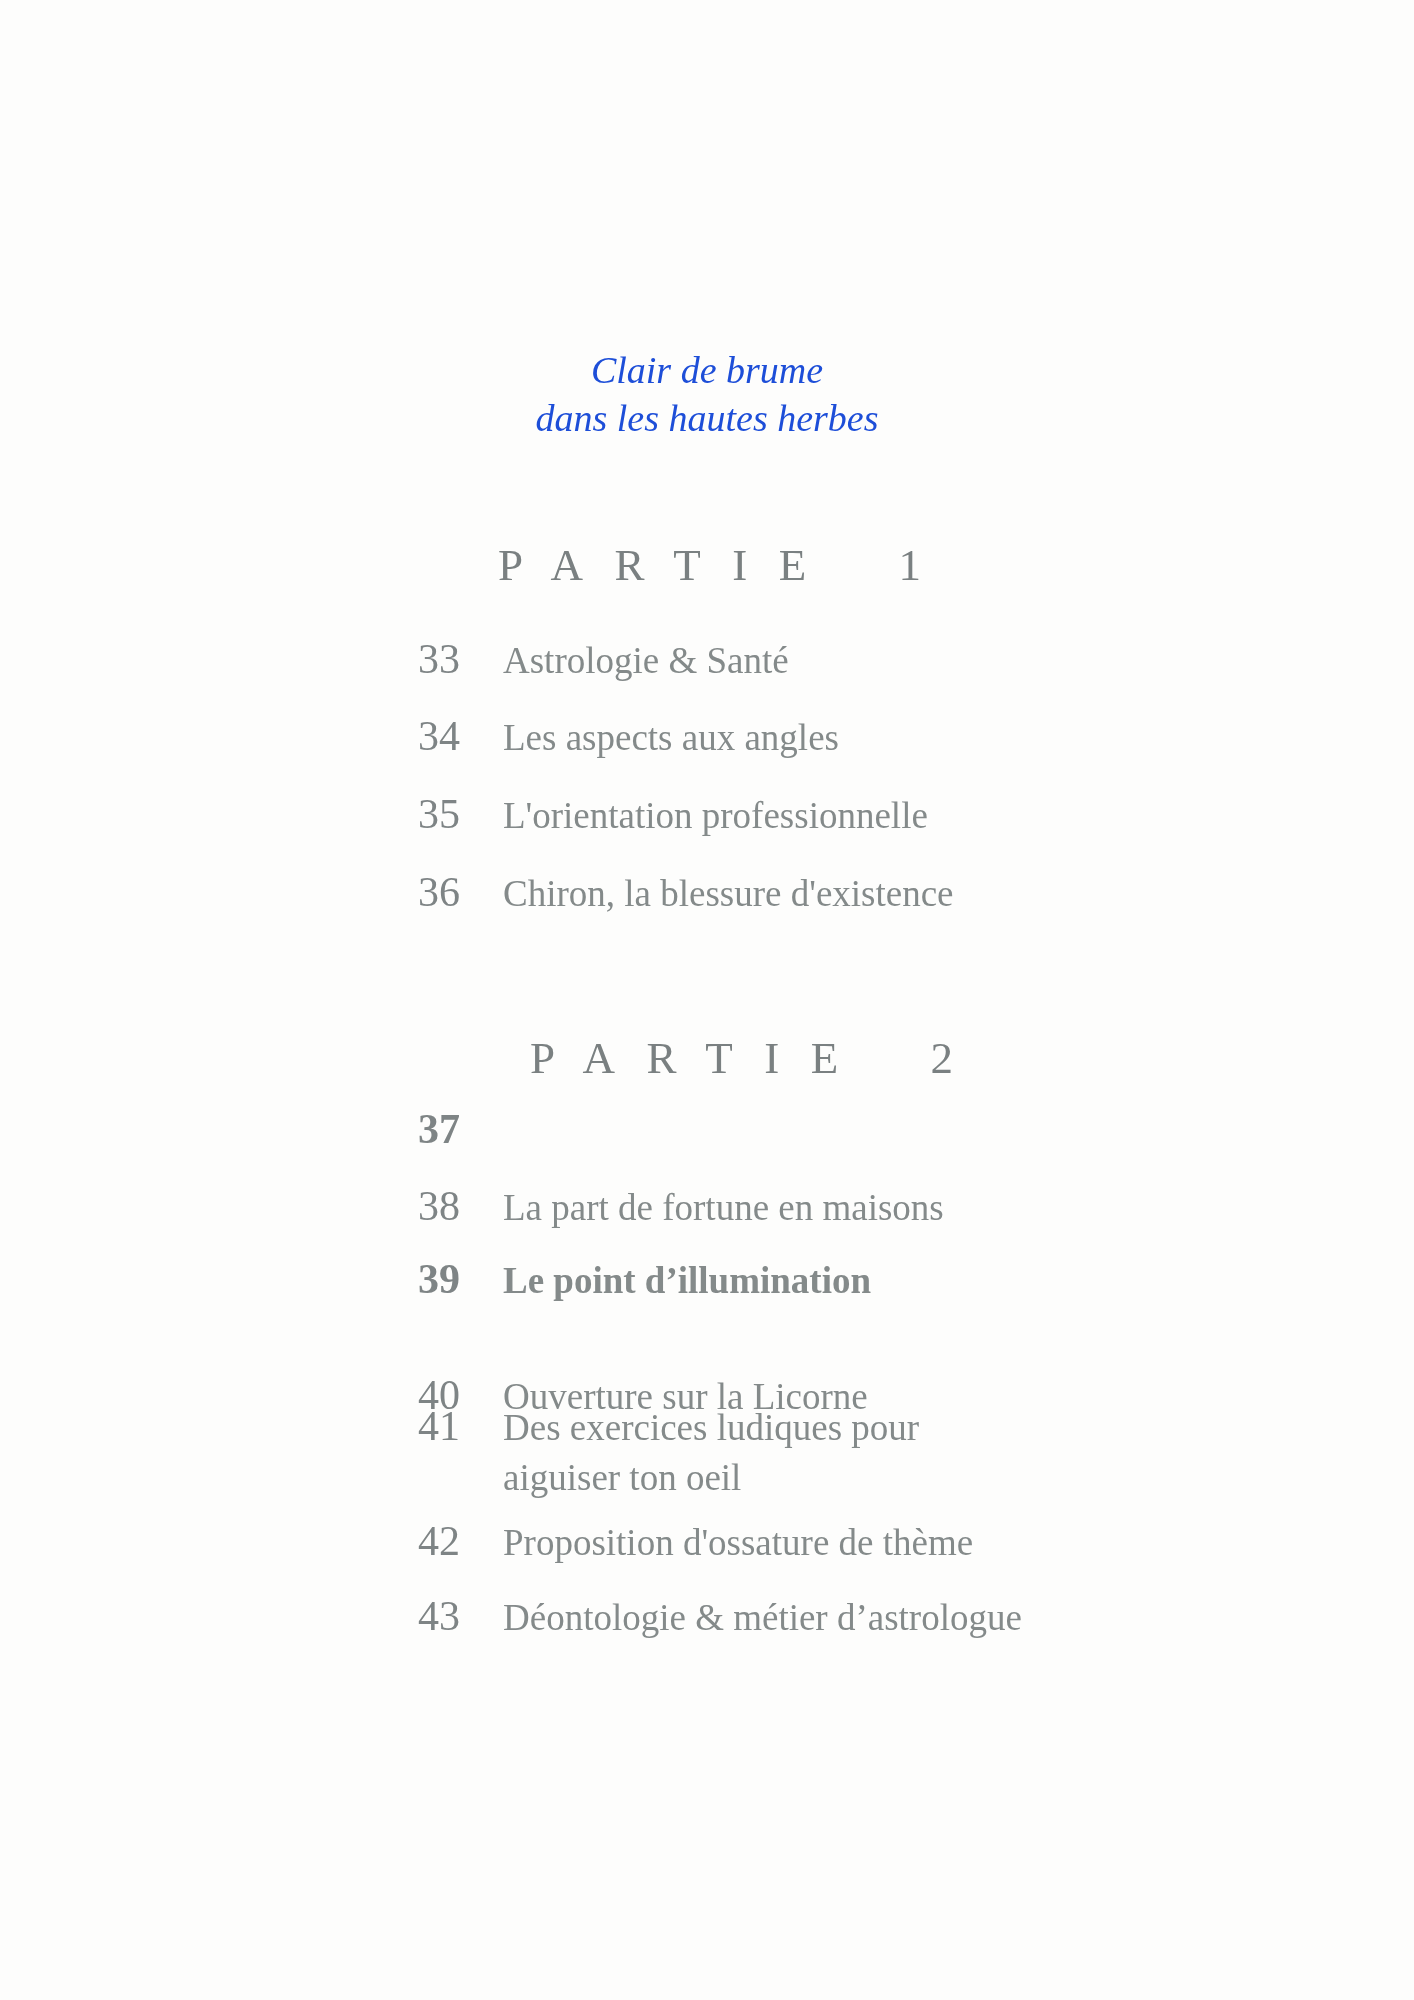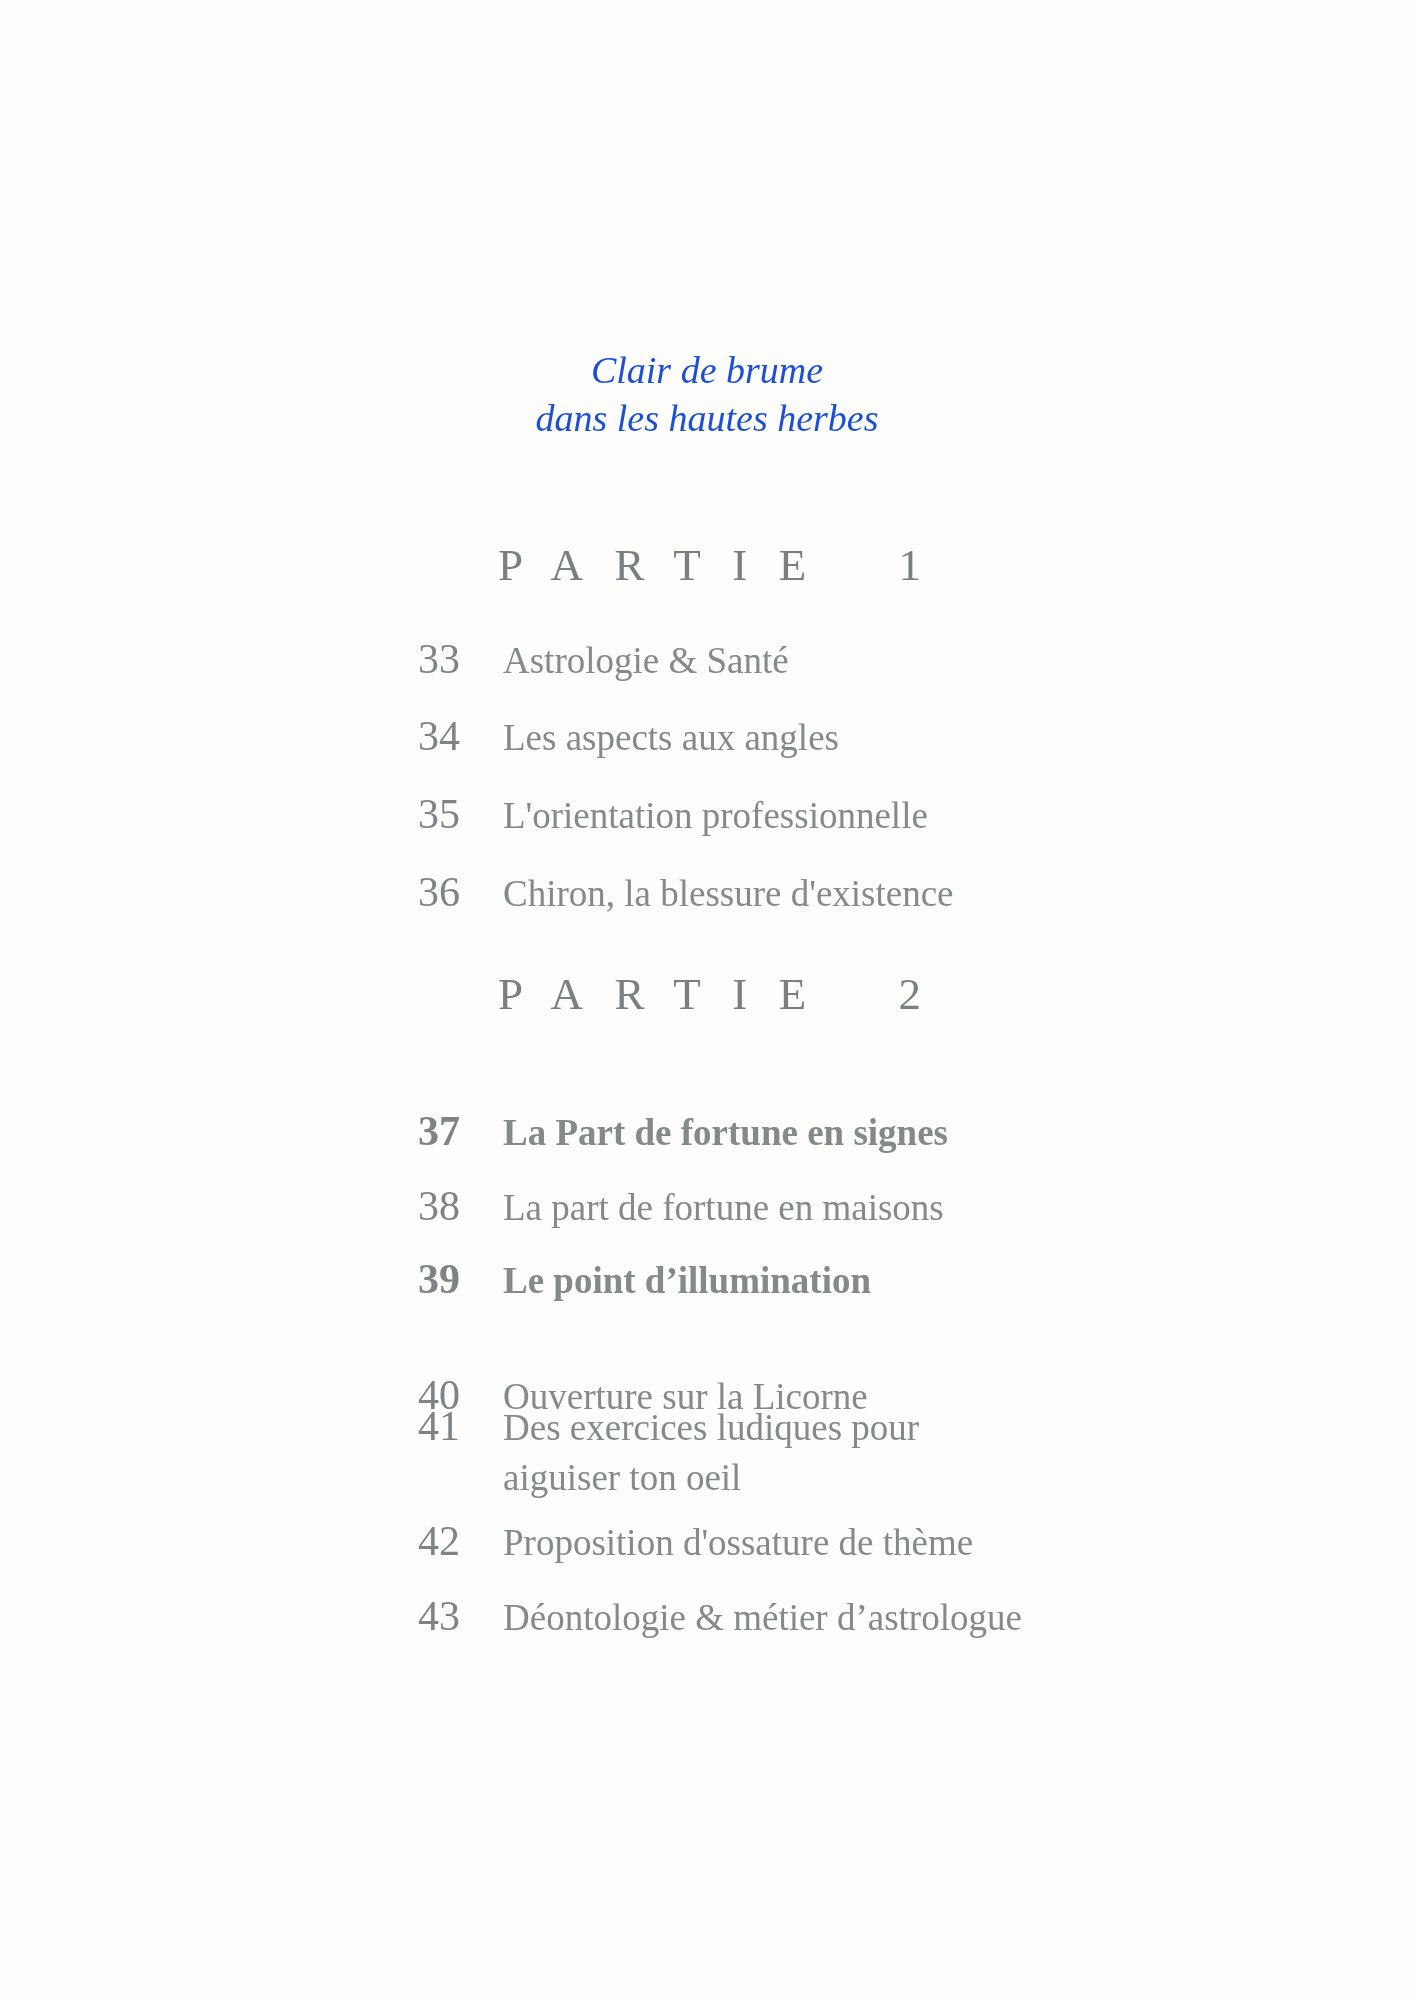--- a/index.html
+++ b/index.html
@@ -48,21 +48,21 @@
     position: absolute;
     left: 498px;
     font-size: 45px;
     line-height: 1;
     letter-spacing: 0.7em;
     word-spacing: 0.4em;
     color: #7a8081;
     white-space: nowrap;
   }
   .heading-0 { top: 543px; }
-  .heading-1 { top: 972px; }
+  .heading-1 { top: 1036px; margin-left: 32px; }
 
   .toc-row {
     position: absolute;
     left: 380px;
     display: flex;
     align-items: baseline;
   }
   .row-0-0 { top: 636px; }
   .row-0-1 { top: 713px; }
   .row-0-2 { top: 791px; }
@@ -118,21 +118,20 @@
   </div>
   <div class="toc-row row-0-3">
     <div class="toc-num">36</div>
     <div class="toc-label">Chiron, la blessure d'existence</div>
   </div>
 
   <div class="section-heading heading-1">PARTIE 2</div>
 
   <div class="toc-row row-1-0">
     <div class="toc-num">37</div>
-    <div class="toc-label">La Part de fortune en signes</div>
   </div>
   <div class="toc-row row-1-1">
     <div class="toc-num">38</div>
     <div class="toc-label">La part de fortune en maisons</div>
   </div>
   <div class="toc-row row-1-2">
     <div class="toc-num">39</div>
     <div class="toc-label">Le point d’illumination</div>
   </div>
   <div class="toc-row row-1-3">

